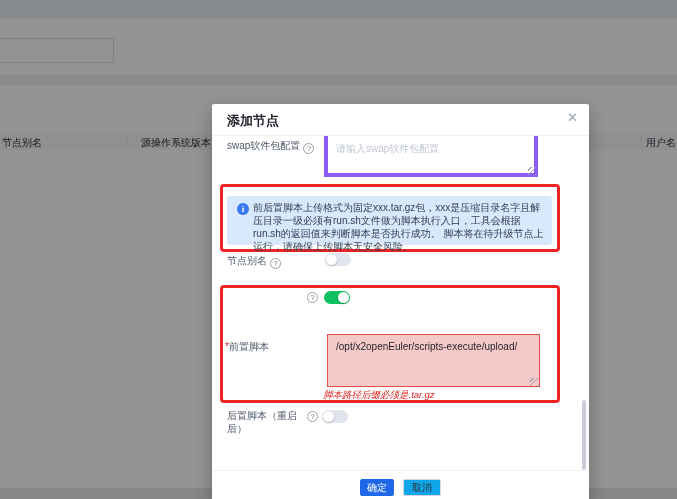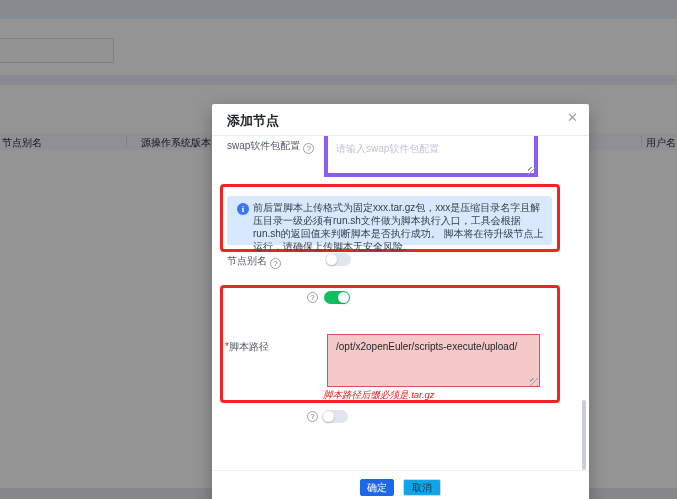--- a/index.html
+++ b/index.html
@@ -109,26 +109,27 @@
         </div>
 
       <div class="hl-box" style="left:8px; top:149px; width:340px; height:118px;"></div>
 
       <span class="help-ic" style="position:absolute; left:95px; top:156px; margin-left:0;">?</span>
       <div class="toggle on" style="left:112px; top:155px;">
           <span class="knob"></span>
         </div>
 
       <span class="f-label" style="left:13px; top:204px;">
-        <span class="req-mark">*</span><span>脚本路径</span>
+        <span class="req-mark">*</span><span>前置脚本</span>
       </span>
       <textarea class="ta-path" style="">/opt/x2openEuler/scripts-execute/upload/</textarea>
       <div class="grip" style="left:318px; top:242px;"></div>
       <span class="err-txt">脚本路径后缀必须是.tar.gz</span>
 
+      <span class="f-label" style="left:15px; top:273px; width:72px;">后置脚本（重启后）</span>
       <span class="help-ic" style="position:absolute; left:95px; top:275px; margin-left:0;">?</span>
       <div class="toggle off" style="left:110px; top:274px;">
           <span class="knob"></span>
         </div>
 
       <div class="scroll-thumb"></div>
     </div>
 
     <div class="dlg-footer">
       <button class="btn btn-primary">确定</button>

